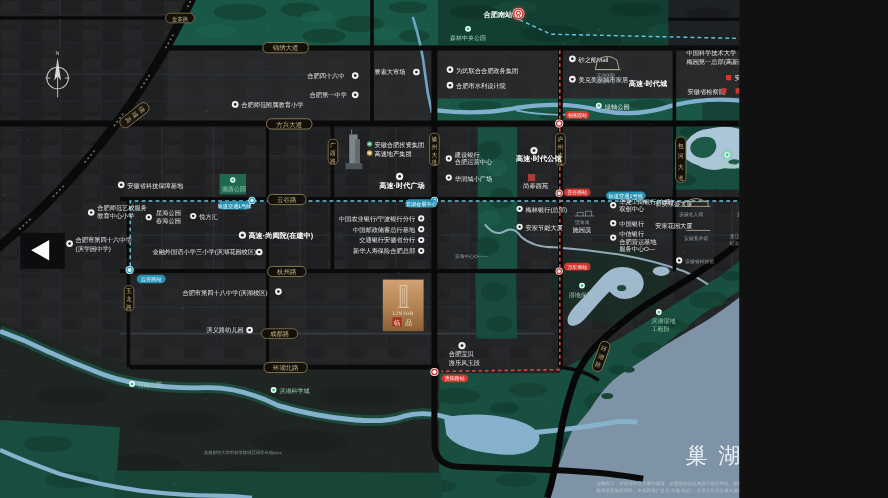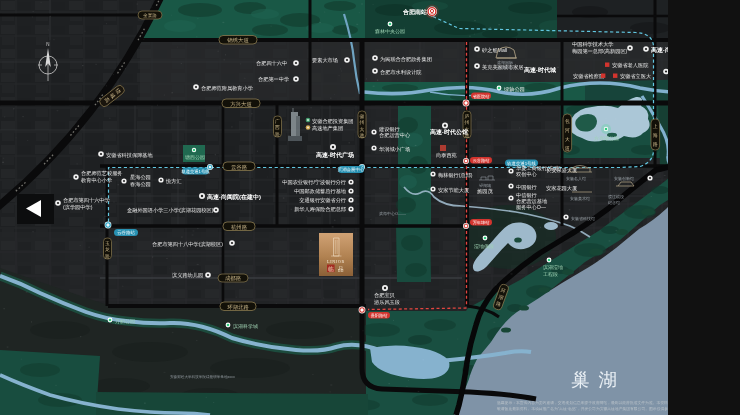--- a/index.html
+++ b/index.html
@@ -1,16 +1,16 @@
 <!DOCTYPE html>
 <html><head>
 <meta charset="utf-8">
 <style>
 html,body{margin:0;padding:0;background:#111;}
-#map{width:668px;height:415px;position:relative;overflow:hidden;font-family:"Liberation Sans",sans-serif;filter:blur(0.32px) saturate(0.96);}
+#map{width:616px;height:415px;position:relative;overflow:hidden;font-family:"Liberation Sans",sans-serif;filter:blur(0.32px) saturate(0.96);}
 svg{display:block}
 .lb{font-size:5.2px;fill:#e8e8e8;font-family:"Liberation Sans",sans-serif;}
 .lbb{font-size:6px;fill:#ffffff;font-weight:bold;font-family:"Liberation Sans",sans-serif;}
 .lbg{font-size:5px;fill:#9fd4b4;font-family:"Liberation Sans",sans-serif;}
 .pl{font-size:5.4px;fill:#cdb98a;font-family:"Liberation Sans",sans-serif;}
 .tn{font-size:4px;fill:#9aa2a8;font-family:"Liberation Sans",sans-serif;}
 </style>
 </head>
 <body>
 

